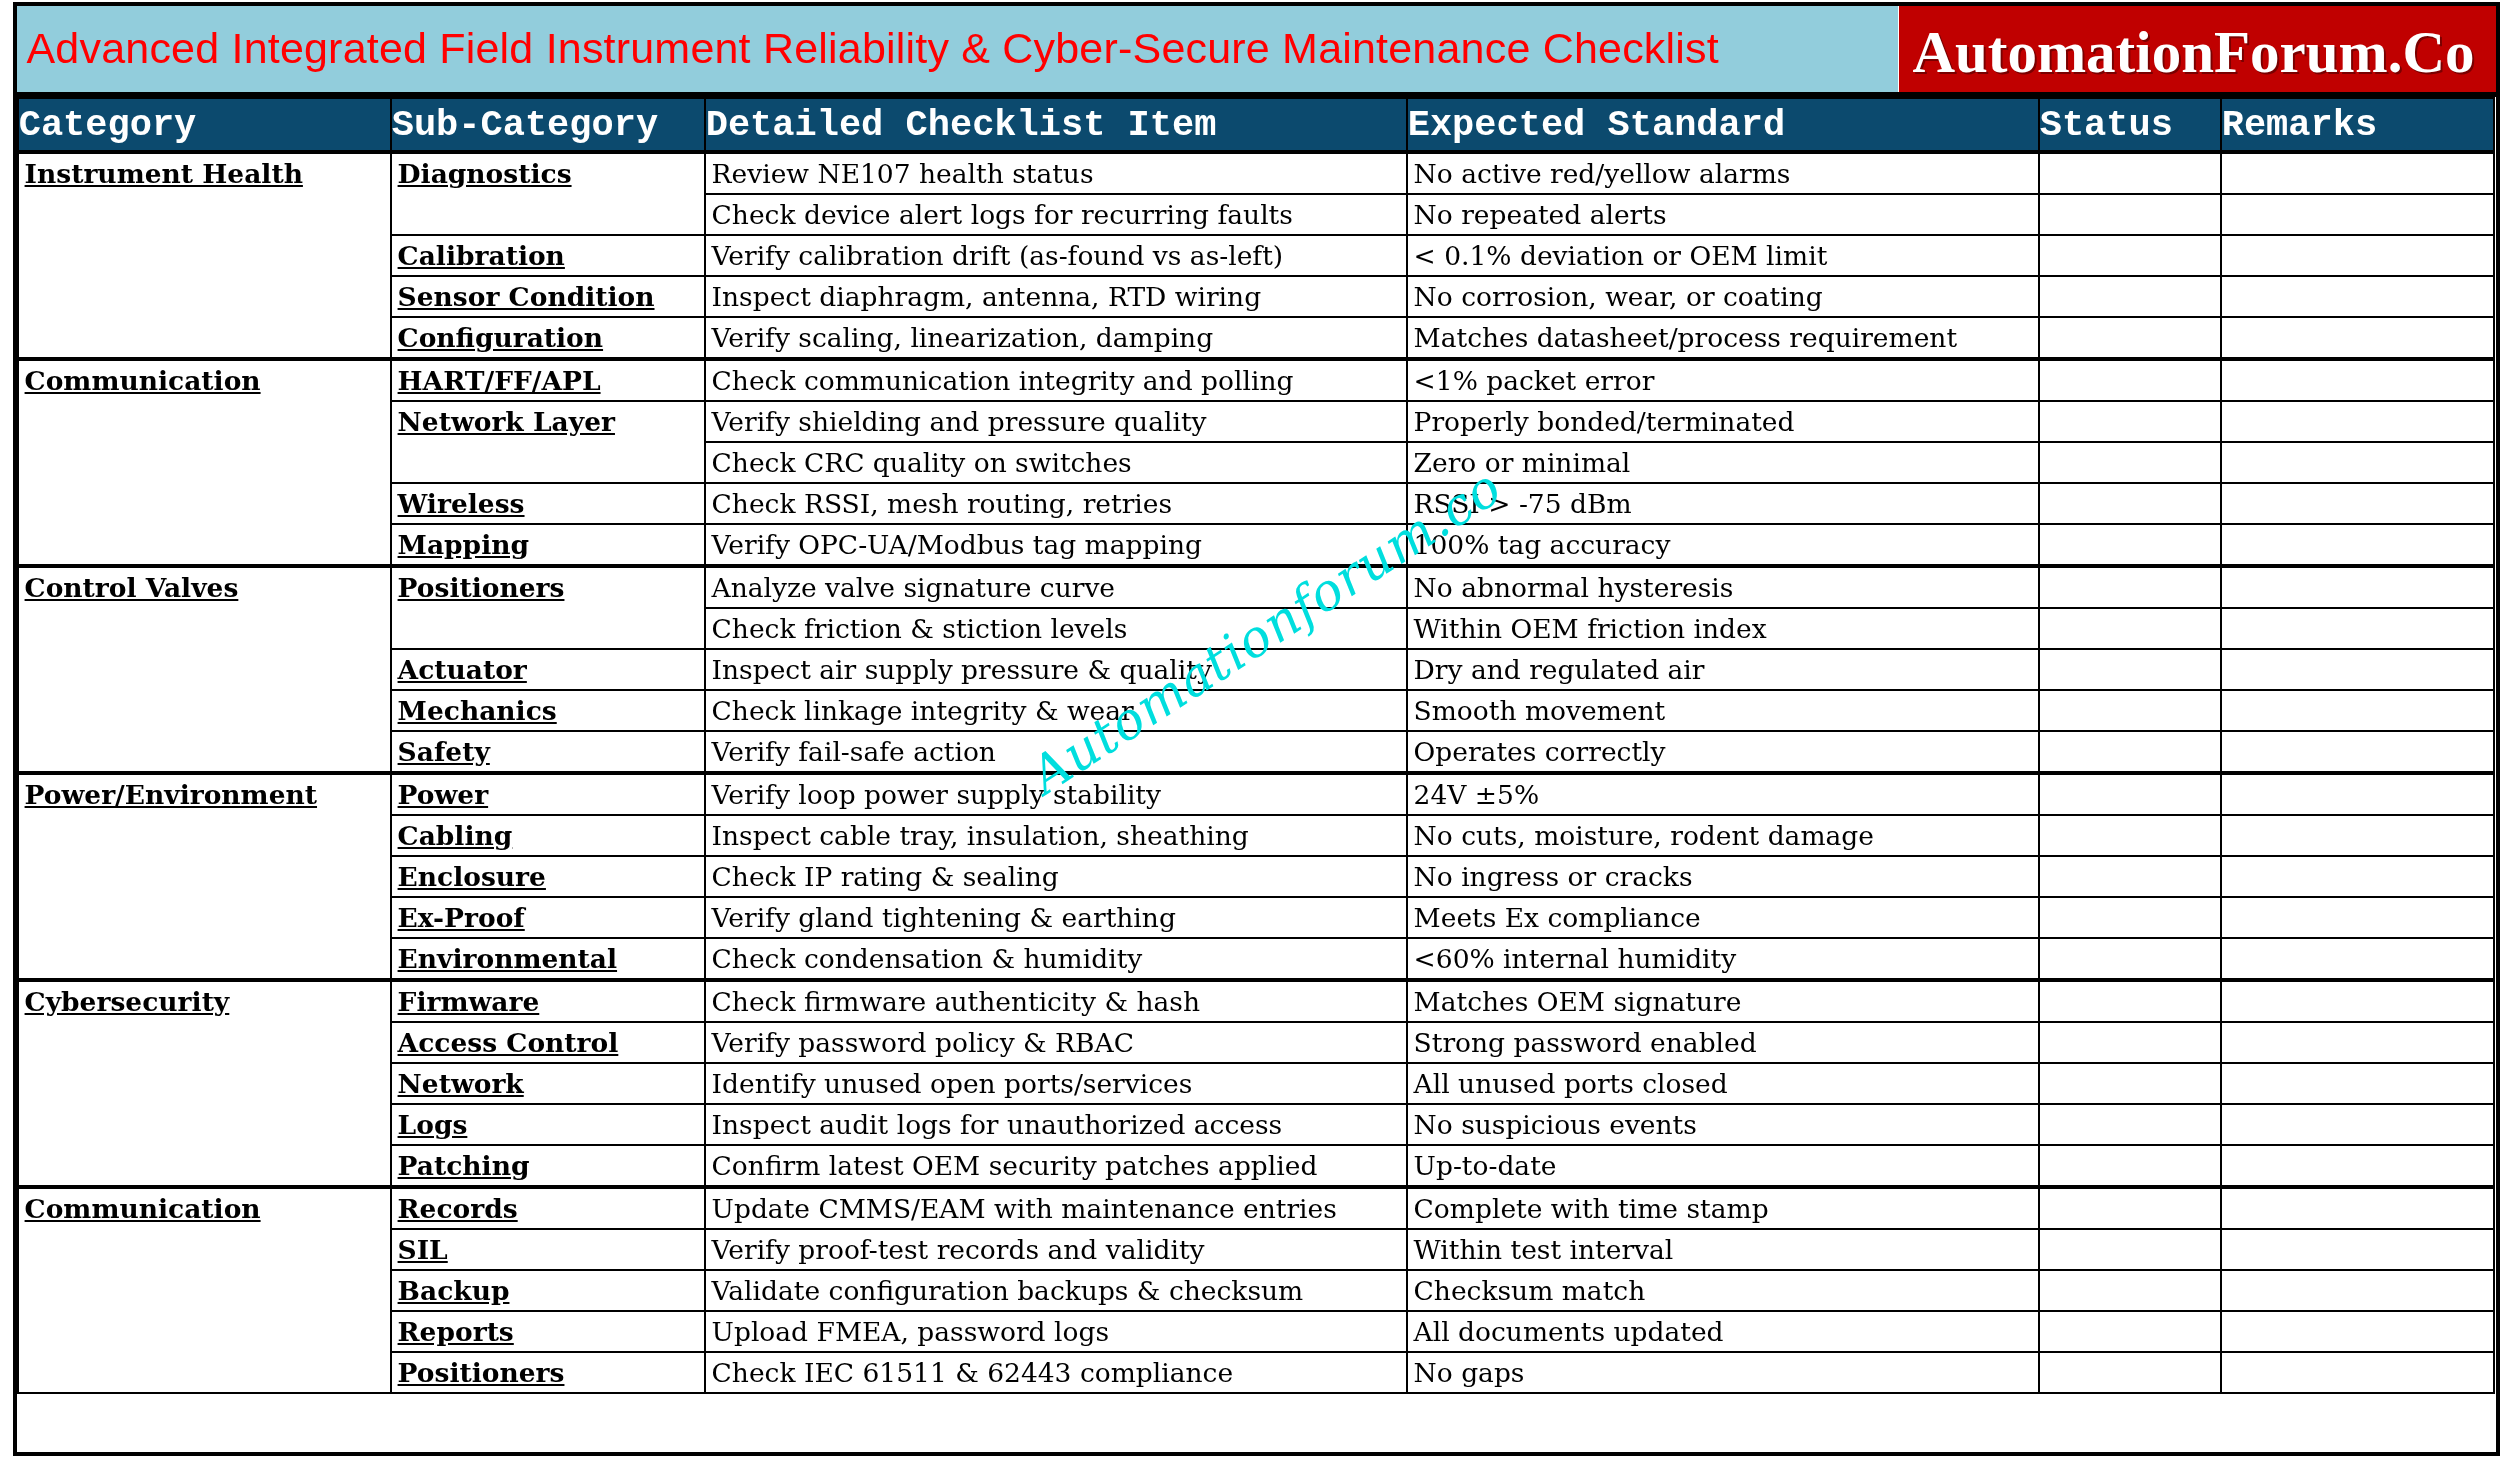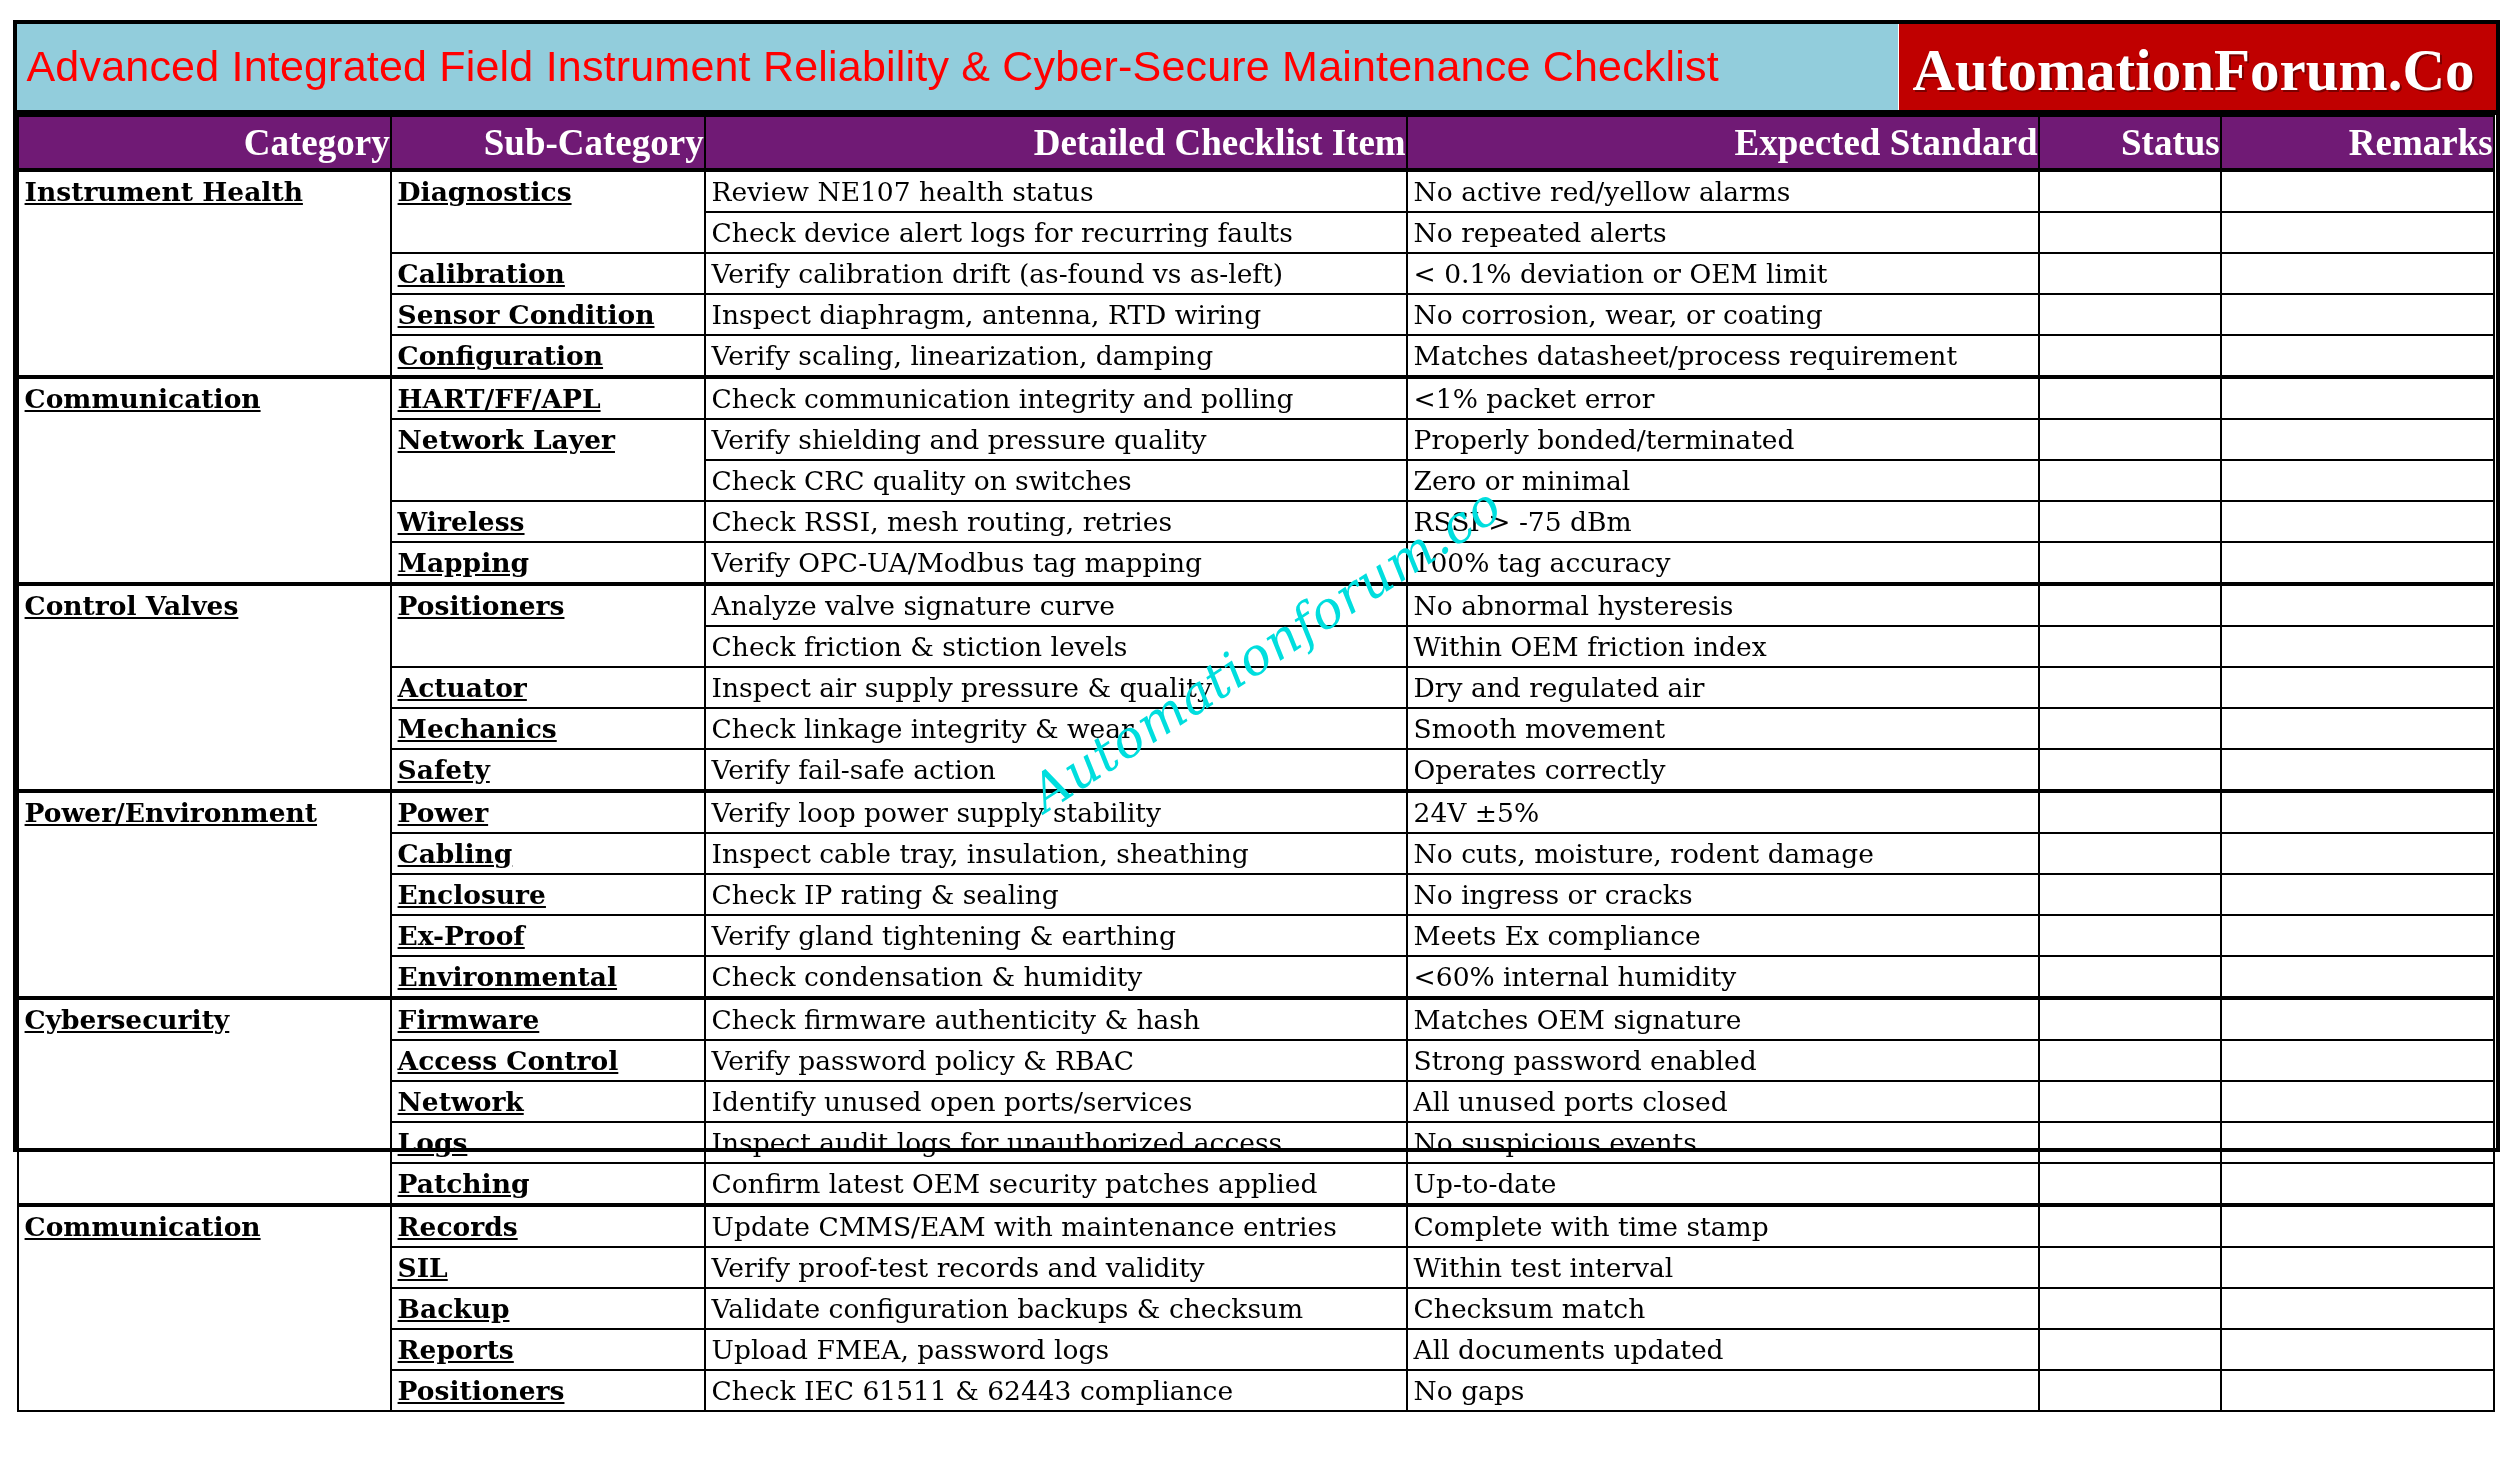--- a/index.html
+++ b/index.html
@@ -1,18 +1,18 @@
 <!DOCTYPE html>
 <html><head>
 <meta charset="utf-8">
 <style>
   html, body { margin:0; padding:0; background:#ffffff; }
   body { width:2509px; height:1481px; position:relative; overflow:hidden; }
   .sheet {
-    position:absolute; left:12.7px; top:20px; width:2487px; height:1132px;
+    position:absolute; left:12.7px; top:2px; width:2487px; height:1454px;
     border:4.9px solid #000; box-sizing:border-box; background:#fff;
   }
   .title-band {
     position:absolute; left:0; top:0; width:1881px; height:86px;
     background:#92cddc; box-sizing:border-box;
   }
   .title-text {
     position:absolute; left:9.8px; top:17.6px;
     font-family:"Liberation Sans", sans-serif; font-size:43px; color:#ff0000;
     white-space:nowrap; letter-spacing:0.2px;
@@ -25,23 +25,23 @@
     position:absolute; left:13.7px; top:11.8px;
     font-family:"Liberation Serif", serif; font-weight:bold; font-size:59px; color:#ffffff;
     white-space:nowrap; text-shadow:2px 2px 0 #7a0000;
   }
   .band-rule { position:absolute; left:0; right:0; top:86px; height:4.9px; background:#000; }
   table.grid {
     position:absolute; left:0; top:91px; width:2477px;
     border-collapse:collapse; table-layout:fixed;
   }
   table.grid th {
-    background:#701a75; color:#ffffff; height:51px;
-    font-family:Liberation Serif, serif; font-weight:bold; font-size:37px;
-    border:2px solid #000; border-bottom:4.9px solid #000; padding:0; text-align:right;
+    background:#0c4a6e; color:#ffffff; height:51px;
+    font-family:Liberation Mono, monospace; font-weight:bold; font-size:37px;
+    border:2px solid #000; border-bottom:4.9px solid #000; padding:0; text-align:left;
   }
   table.grid td {
     height:41px; border:2px solid #000; padding:0 5.9px; box-sizing:border-box;
     font-family:"DejaVu Serif", serif; font-size:26.5px; color:#000; white-space:nowrap;
     vertical-align:top; line-height:39px; overflow:hidden;
   }
   table.grid td.cat, table.grid td.sub { font-weight:bold;text-decoration:underline; }
   table.grid tr.group-start td { border-top:4.9px solid #000; }
   .wm {
     position:absolute; left:1019px; top:745px;

